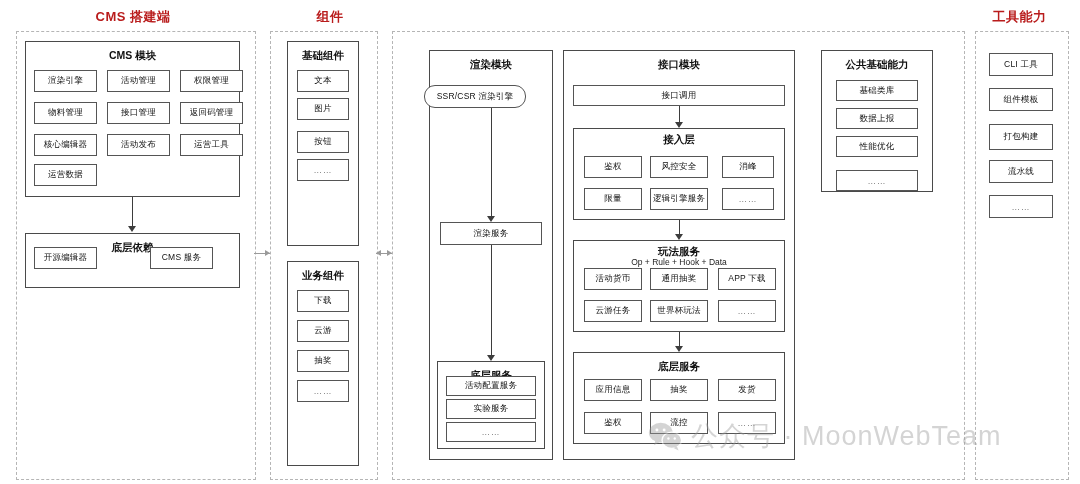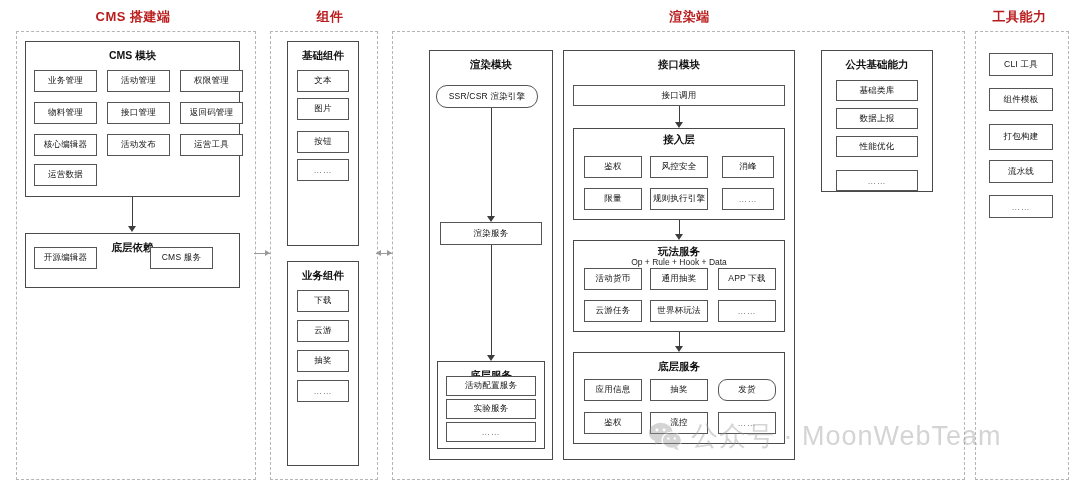--- a/index.html
+++ b/index.html
@@ -75,32 +75,31 @@
   }
   .wm-logo{width:34px;height:30px;position:relative;}
 </style>
 </head>
 <body>
 
 <div class="canvas">
 
   <div class="col-title" style="left:18px;top:8px;width:230px;">CMS 搭建端</div>
   <div class="col-title" style="left:270px;top:8px;width:120px;">组件</div>
-  <div class="col-title" style="left:412px;top:8px;width:555px;">渲染端</div>
   <div class="col-title" style="left:967px;top:8px;width:105px;">工具能力</div>
 
   <div class="zone" style="left:16px;top:31px;width:238px;height:447px;"></div>
   <div class="zone" style="left:270px;top:31px;width:106px;height:447px;"></div>
   <div class="zone" style="left:392px;top:31px;width:571px;height:447px;"></div>
   <div class="zone" style="left:975px;top:31px;width:92px;height:447px;"></div>
 
   <div class="panel" style="left:25px;top:41px;width:215px;height:156px;">
     <div class="panel-title">CMS 模块</div>
   </div>
-  <div class="cell" style="left:34px;top:70px;width:63px;height:22px;">业务管理</div>
+  <div class="cell" style="left:34px;top:70px;width:63px;height:22px;">渲染引擎</div>
   <div class="cell" style="left:107px;top:70px;width:63px;height:22px;">活动管理</div>
   <div class="cell" style="left:180px;top:70px;width:63px;height:22px;">权限管理</div>
   <div class="cell" style="left:34px;top:102px;width:63px;height:22px;">物料管理</div>
   <div class="cell" style="left:107px;top:102px;width:63px;height:22px;">接口管理</div>
   <div class="cell" style="left:180px;top:102px;width:63px;height:22px;">返回码管理</div>
   <div class="cell" style="left:34px;top:134px;width:63px;height:22px;">核心编辑器</div>
   <div class="cell" style="left:107px;top:134px;width:63px;height:22px;">活动发布</div>
   <div class="cell" style="left:180px;top:134px;width:63px;height:22px;">运营工具</div>
   <div class="cell" style="left:34px;top:164px;width:63px;height:22px;">运营数据</div>
 
@@ -132,21 +131,21 @@
   <div class="cell" style="left:297px;top:350px;width:52px;height:22px;">抽奖</div>
   <div class="cell muted" style="left:297px;top:380px;width:52px;height:22px;">……</div>
 
   <div class="hline" style="left:376px;top:253px;width:16px;"></div>
   <div class="arrow-left" style="left:376px;top:250px;"></div>
   <div class="arrow-right" style="left:387px;top:250px;"></div>
 
   <div class="panel" style="left:429px;top:50px;width:124px;height:410px;">
     <div class="panel-title">渲染模块</div>
   </div>
-  <div class="cell" style="left:436px;top:85px;width:102px;height:23px;border-radius:11px;">SSR/CSR 渲染引擎</div>
+  <div class="cell" style="left:424px;top:85px;width:102px;height:23px;border-radius:11px;">SSR/CSR 渲染引擎</div>
   <div class="vline" style="left:491px;top:108px;height:110px;"></div>
   <div class="arrow-down" style="left:487px;top:216px;"></div>
   <div class="cell" style="left:440px;top:222px;width:102px;height:23px;">渲染服务</div>
   <div class="vline" style="left:491px;top:245px;height:112px;"></div>
   <div class="arrow-down" style="left:487px;top:355px;"></div>
 
   <div class="panel" style="left:437px;top:361px;width:108px;height:88px;">
     <div class="panel-title">底层服务</div>
   </div>
   <div class="cell" style="left:446px;top:376px;width:90px;height:20px;">活动配置服务</div>
@@ -160,21 +159,21 @@
   <div class="vline" style="left:679px;top:106px;height:18px;"></div>
   <div class="arrow-down" style="left:675px;top:122px;"></div>
 
   <div class="panel" style="left:573px;top:128px;width:212px;height:92px;">
     <div class="panel-title" style="margin-top:4px;">接入层</div>
   </div>
   <div class="cell" style="left:584px;top:156px;width:58px;height:22px;">鉴权</div>
   <div class="cell" style="left:650px;top:156px;width:58px;height:22px;">风控安全</div>
   <div class="cell" style="left:722px;top:156px;width:52px;height:22px;">消峰</div>
   <div class="cell" style="left:584px;top:188px;width:58px;height:22px;">限量</div>
-  <div class="cell" style="left:650px;top:188px;width:58px;height:22px;">规则执行引擎</div>
+  <div class="cell" style="left:650px;top:188px;width:58px;height:22px;">逻辑引擎服务</div>
   <div class="cell muted" style="left:722px;top:188px;width:52px;height:22px;">……</div>
 
   <div class="vline" style="left:679px;top:220px;height:16px;"></div>
   <div class="arrow-down" style="left:675px;top:234px;"></div>
 
   <div class="panel" style="left:573px;top:240px;width:212px;height:92px;">
     <div class="panel-title" style="margin-top:4px;">玩法服务</div>
     <div class="panel-sub">Op + Rule + Hook + Data</div>
   </div>
   <div class="cell" style="left:584px;top:268px;width:58px;height:22px;">活动货币</div>
@@ -185,21 +184,21 @@
   <div class="cell muted" style="left:718px;top:300px;width:58px;height:22px;">……</div>
 
   <div class="vline" style="left:679px;top:332px;height:16px;"></div>
   <div class="arrow-down" style="left:675px;top:346px;"></div>
 
   <div class="panel" style="left:573px;top:352px;width:212px;height:92px;">
     <div class="panel-title">底层服务</div>
   </div>
   <div class="cell" style="left:584px;top:379px;width:58px;height:22px;">应用信息</div>
   <div class="cell" style="left:650px;top:379px;width:58px;height:22px;">抽奖</div>
-  <div class="cell" style="left:718px;top:379px;width:58px;height:22px;border-radius:9px;">发货</div>
+  <div class="cell" style="left:718px;top:379px;width:58px;height:22px;">发货</div>
   <div class="cell" style="left:584px;top:412px;width:58px;height:22px;">鉴权</div>
   <div class="cell" style="left:650px;top:412px;width:58px;height:22px;">流控</div>
   <div class="cell muted" style="left:718px;top:412px;width:58px;height:22px;">……</div>
 
   <div class="panel" style="left:821px;top:50px;width:112px;height:142px;">
     <div class="panel-title">公共基础能力</div>
   </div>
   <div class="cell" style="left:836px;top:80px;width:82px;height:21px;">基础类库</div>
   <div class="cell" style="left:836px;top:108px;width:82px;height:21px;">数据上报</div>
   <div class="cell" style="left:836px;top:136px;width:82px;height:21px;">性能优化</div>

